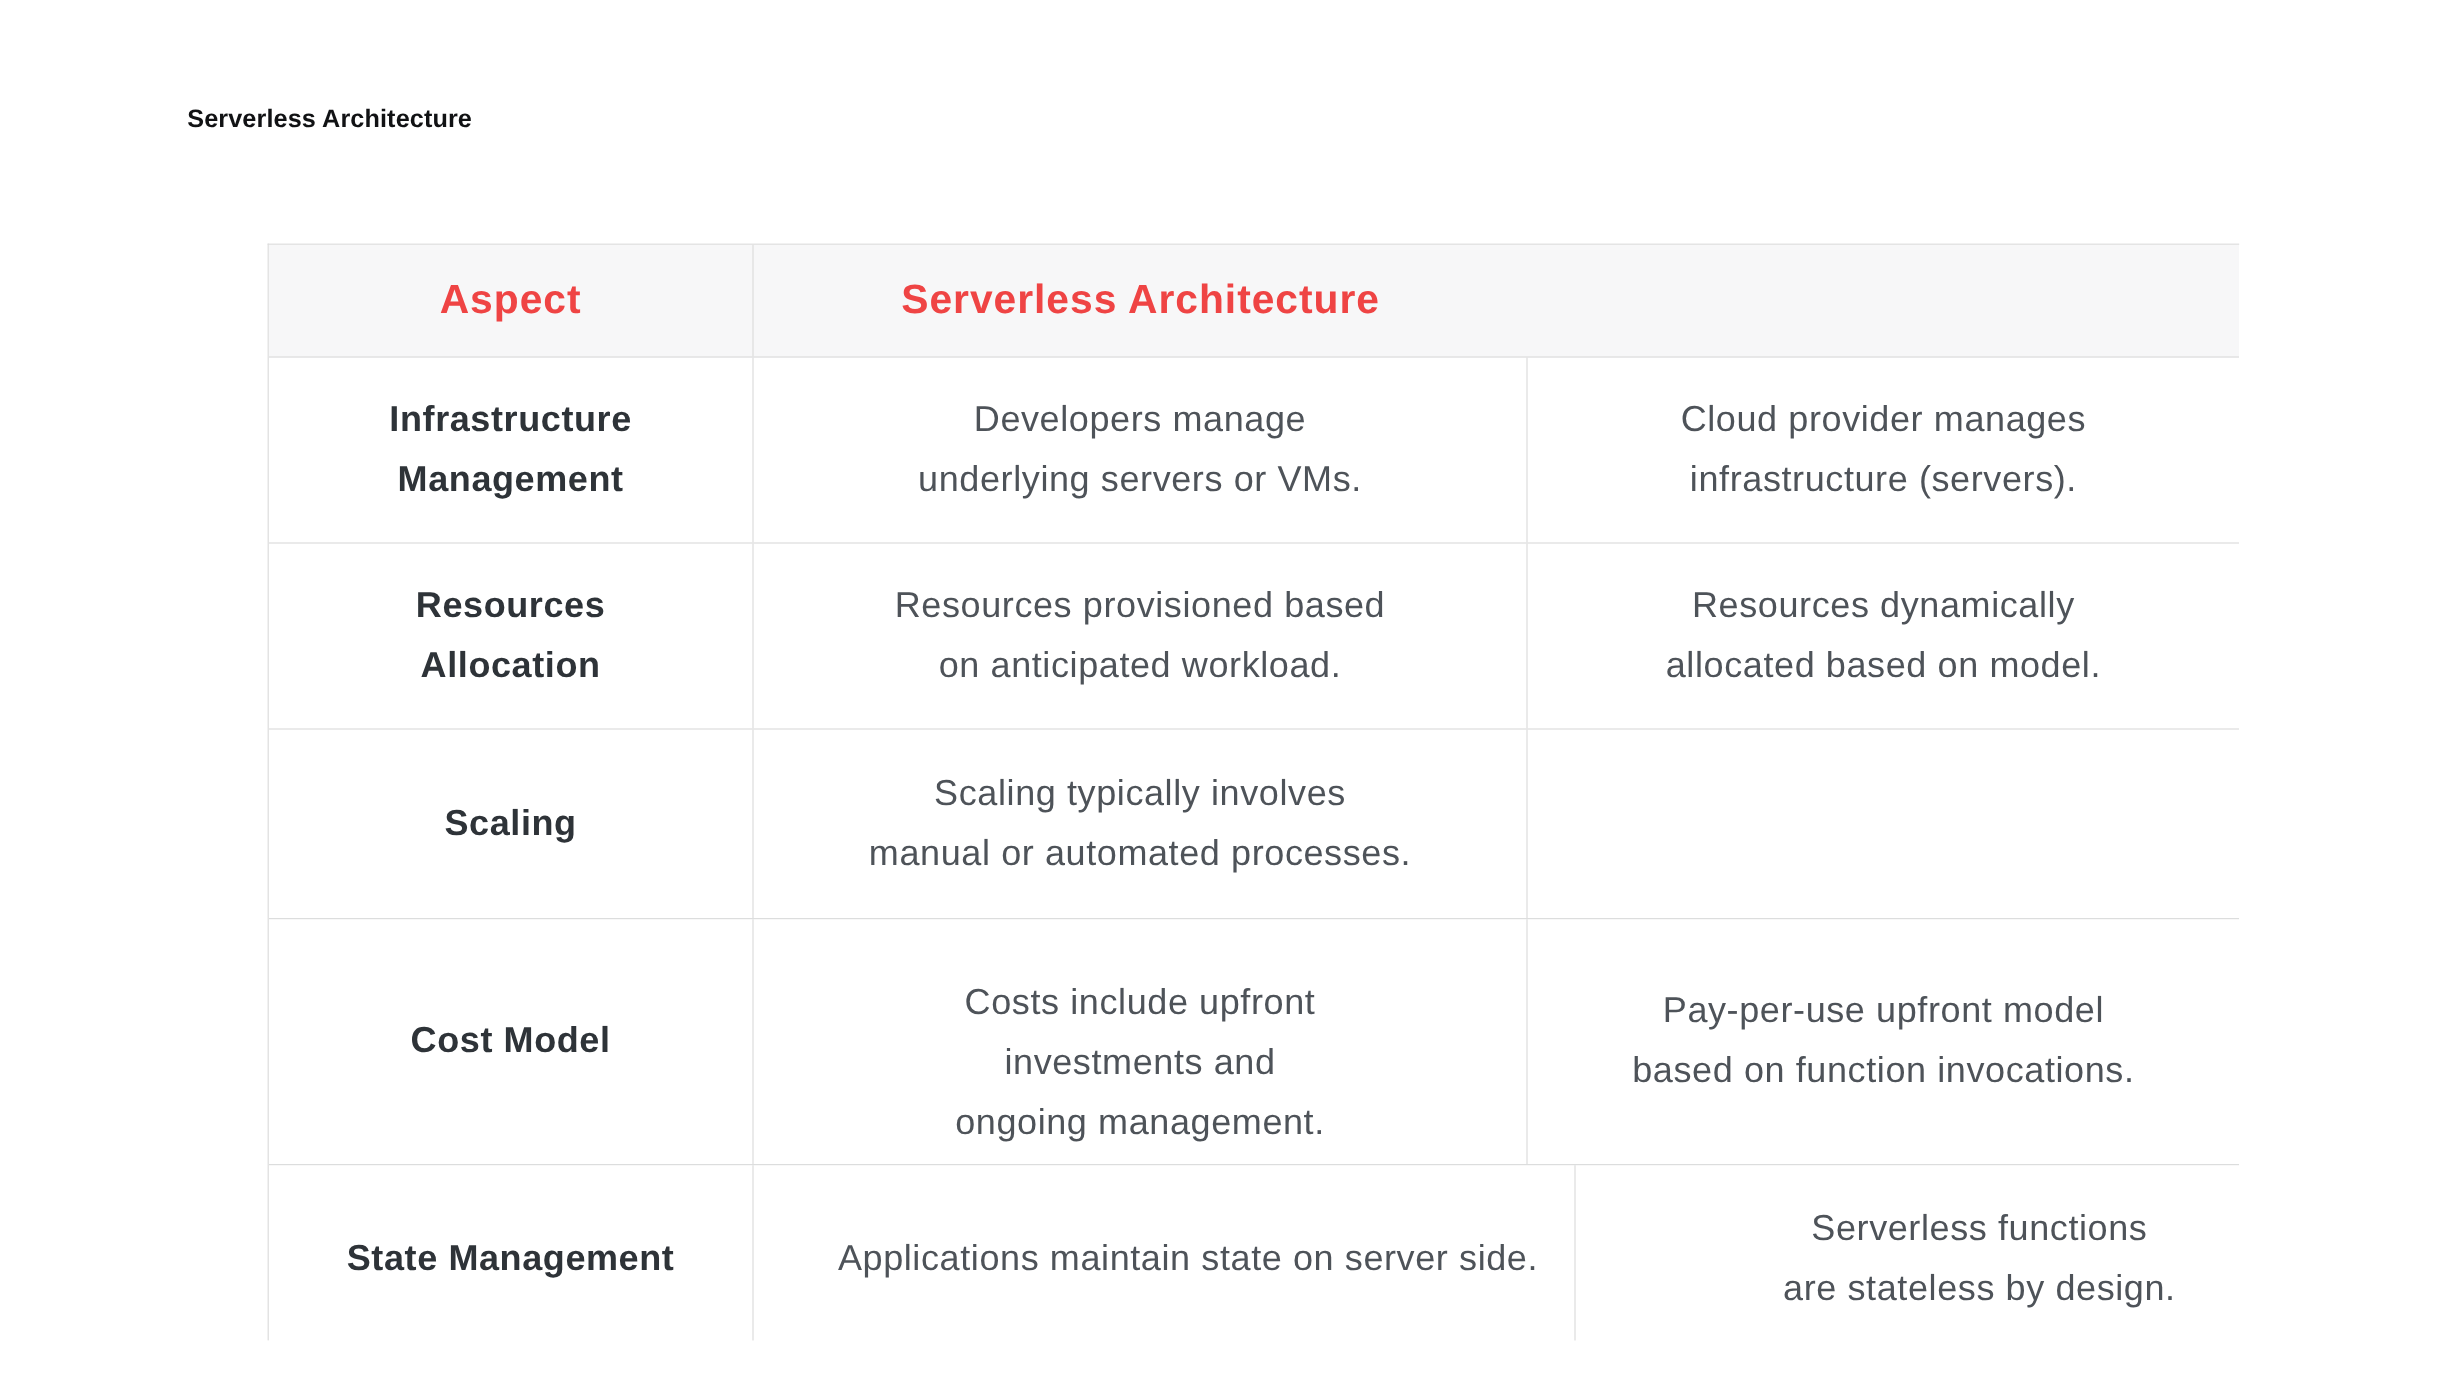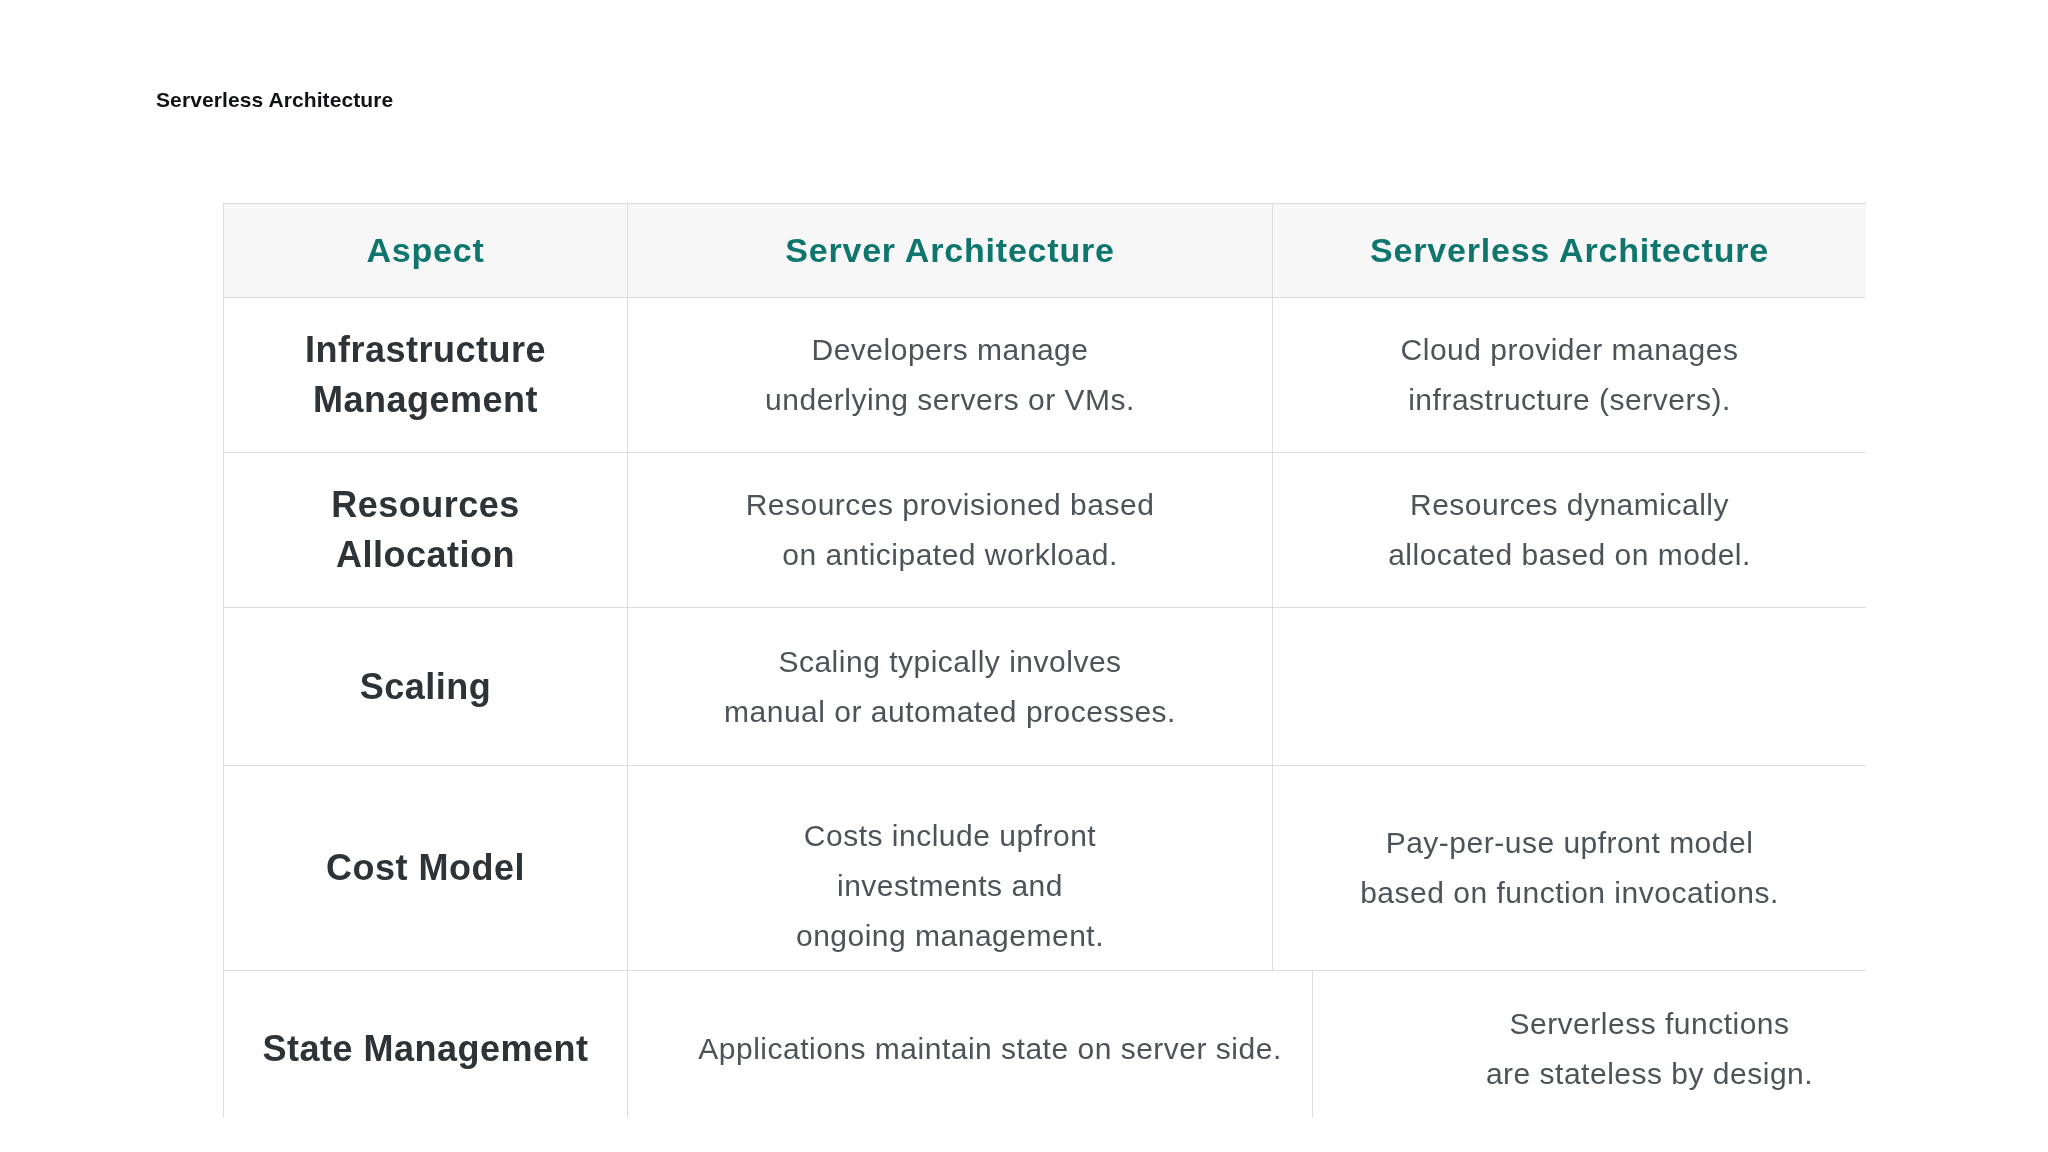--- a/index.html
+++ b/index.html
@@ -44,25 +44,25 @@
     justify-content: center;
     text-align: center;
     padding: 0 24px;
     overflow: hidden;
   }
   .cell.c1, .cell.c2 { border-right: 1.5px solid #dcdddd; }
   .cell span { display: inline-block; text-wrap: balance; }
   .head-cell span {
     font-size: 34px;
     font-weight: bold;
-    color: #0f766e;
+    color: #ef4444;
     letter-spacing: 0.8px;
   }
   .aspect-cell span {
-    font-size: 36px;
+    font-size: 30px;
     font-weight: bold;
     color: #2e3338;
     line-height: 50px;
     letter-spacing: 0.5px;
   }
   .body-cell span {
     font-size: 30px;
     color: #4e5359;
     line-height: 50px;
     letter-spacing: 0.5px;
@@ -74,23 +74,20 @@
 </head>
 <body>
 
 <h1 class="page-title">Serverless Architecture</h1>
 
 <section class="cmp-table">
 
   <div class="trow header">
     <div class="cell c1 head-cell">
       <span>Aspect</span>
-    </div>
-    <div class="cell c2 head-cell">
-      <span>Server Architecture</span>
     </div>
     <div class="cell c3 head-cell">
       <span>Serverless Architecture</span>
     </div>
   </div>
 
   <div class="trow h155">
     <div class="cell c1 aspect-cell">
       <span>Infrastructure Management</span>
     </div>

